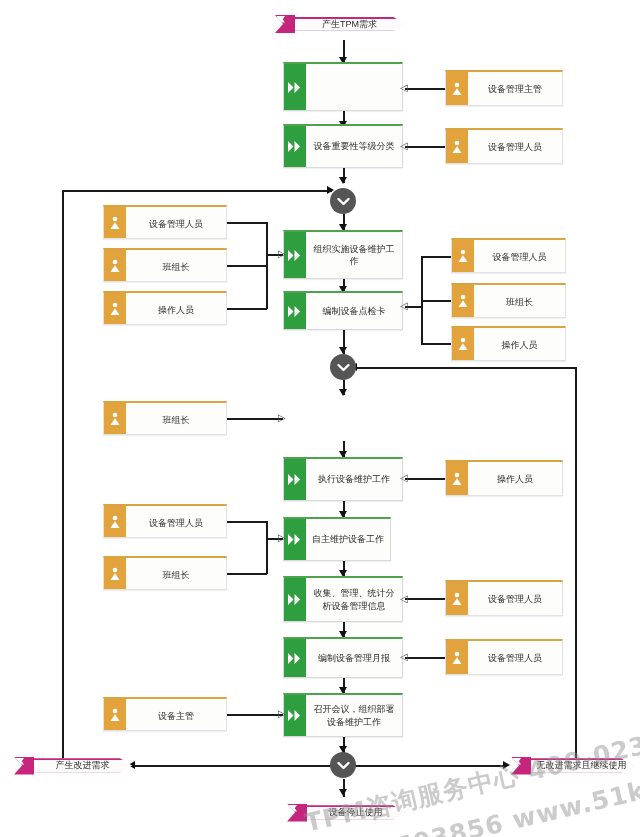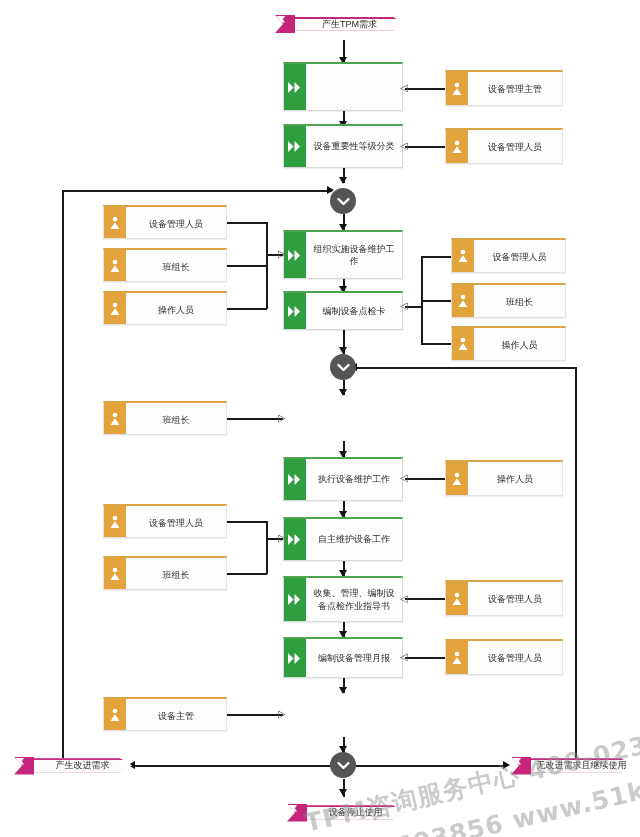--- a/index.html
+++ b/index.html
@@ -215,50 +215,58 @@
   <div class="proc" style="left:283px;top:457px;width:120px;height:44px;">
     <div class="bar">
       <svg width="14" height="11" viewBox="0 0 14 11">
           <path d="M0 0 L5.5 5.5 L0 11z M6.5 0 L12 5.5 L6.5 11z" fill="#fff"></path>
         </svg>
     </div>
     <div class="txt">执行设备维护工作</div>
   </div>
   <span class="ohead" style="left:400px;top:473px;">◁</span>
 
-  <div class="proc" style="left:283px;top:517px;width:120px;height:44px;">
+  <div class="proc" style="left:283px;top:517px;width:108px;height:44px;">
     <div class="bar">
       <svg width="14" height="11" viewBox="0 0 14 11">
           <path d="M0 0 L5.5 5.5 L0 11z M6.5 0 L12 5.5 L6.5 11z" fill="#fff"></path>
         </svg>
     </div>
     <div class="txt">自主维护设备工作</div>
   </div>
   <span class="ohead" style="left:278px;top:533px;">▷</span>
 
   <div class="proc" style="left:283px;top:576px;width:120px;height:46px;">
     <div class="bar">
       <svg width="14" height="11" viewBox="0 0 14 11">
           <path d="M0 0 L5.5 5.5 L0 11z M6.5 0 L12 5.5 L6.5 11z" fill="#fff"></path>
         </svg>
     </div>
-    <div class="txt">收集、管理、编制设备点检作业指导书</div>
+    <div class="txt">收集、管理、统计分析设备管理信息</div>
   </div>
   <span class="ohead" style="left:400px;top:594px;">◁</span>
 
   <div class="proc" style="left:283px;top:637px;width:120px;height:41px;">
     <div class="bar">
       <svg width="14" height="11" viewBox="0 0 14 11">
           <path d="M0 0 L5.5 5.5 L0 11z M6.5 0 L12 5.5 L6.5 11z" fill="#fff"></path>
         </svg>
     </div>
     <div class="txt">编制设备管理月报</div>
   </div>
   <span class="ohead" style="left:400px;top:652px;">◁</span>
 
+  <div class="proc" style="left:283px;top:693px;width:120px;height:44px;">
+    <div class="bar">
+      <svg width="14" height="11" viewBox="0 0 14 11">
+          <path d="M0 0 L5.5 5.5 L0 11z M6.5 0 L12 5.5 L6.5 11z" fill="#fff"></path>
+        </svg>
+    </div>
+    <div class="txt">召开会议，组织部署设备维护工作</div>
+  </div>
   <span class="ohead" style="left:278px;top:709px;">▷</span>
 
   <div class="conn" style="left:330px;top:752px;">
     <svg width="13" height="9" viewBox="0 0 13 9">
         <path d="M1.5 2 L6.5 7 L11.5 2" stroke="#fff" stroke-width="2.4" fill="none" stroke-linecap="round" stroke-linejoin="round"></path>
       </svg>
   </div>
 
   <div class="role" style="left:445px;top:70px;width:118px;height:36px;">
     <div class="bar">

